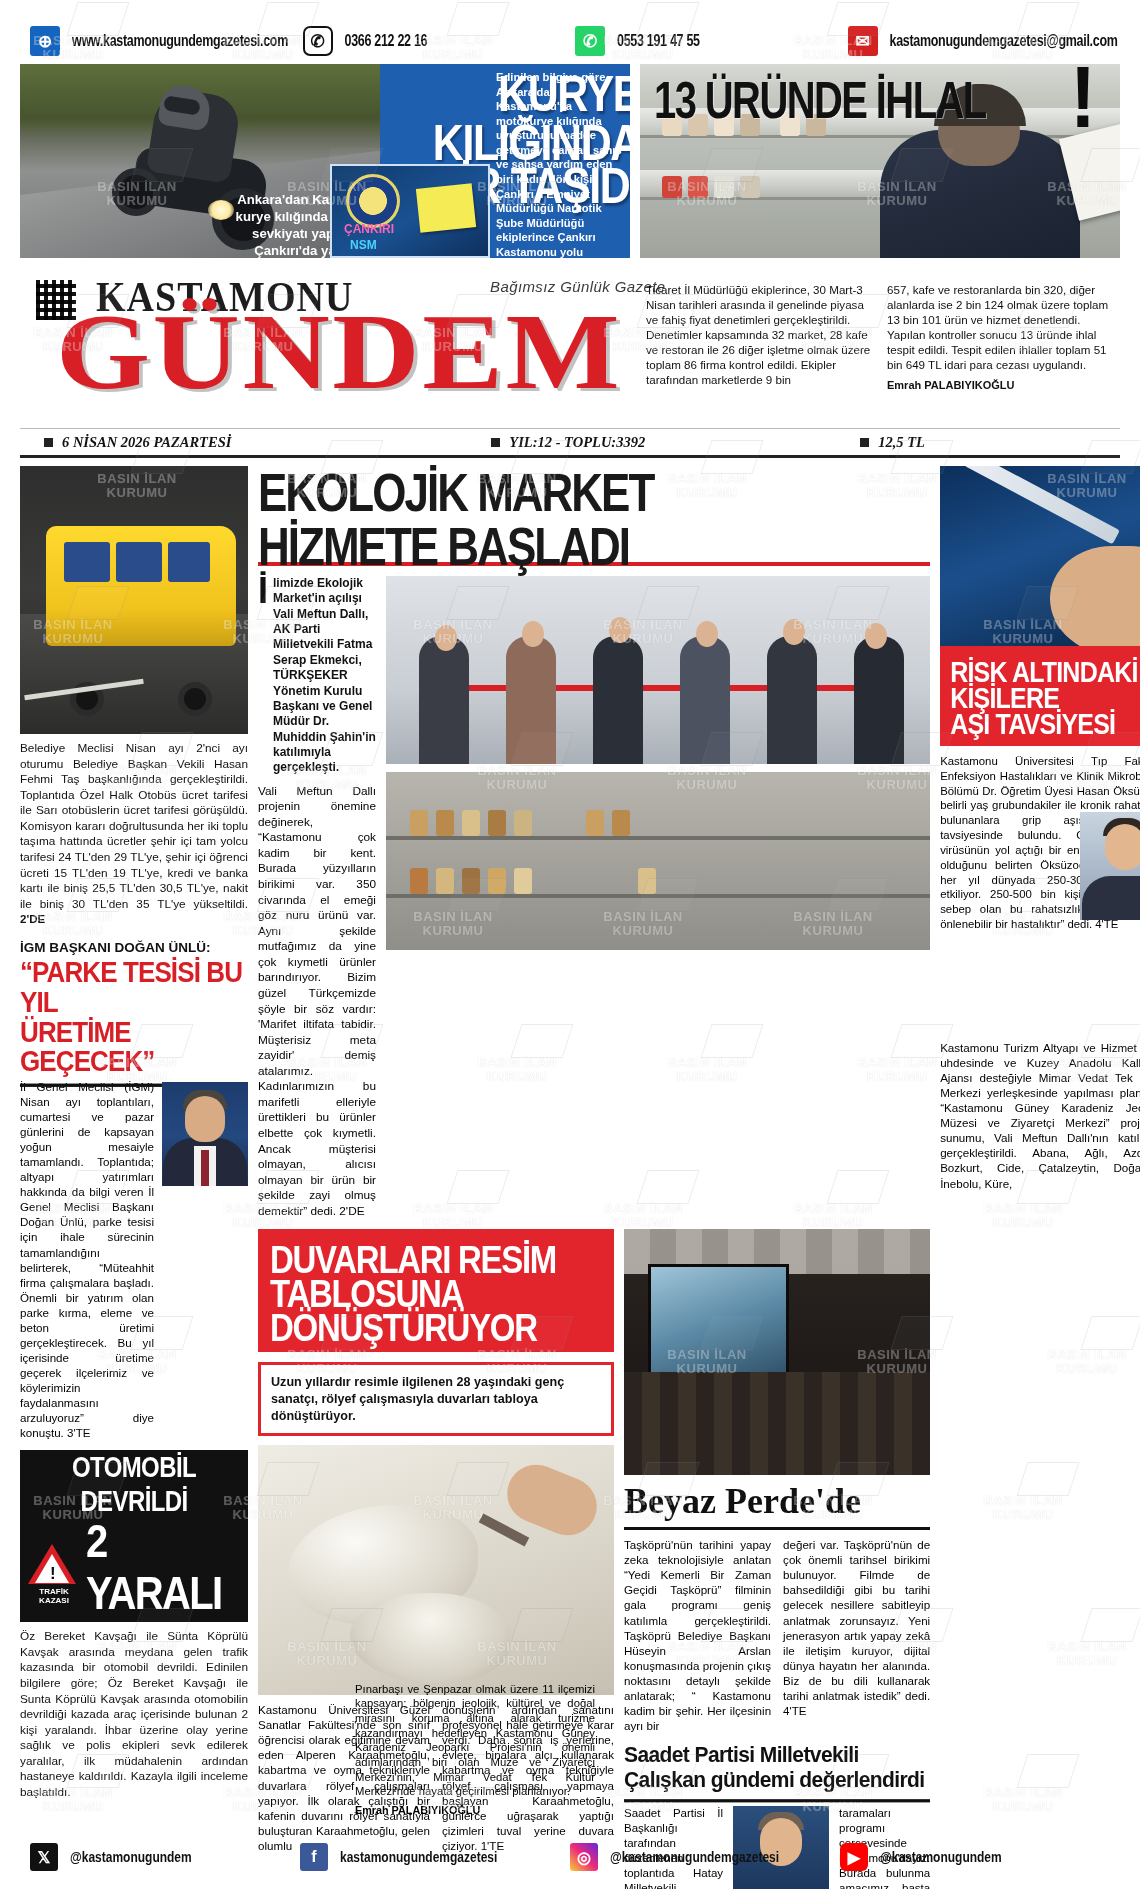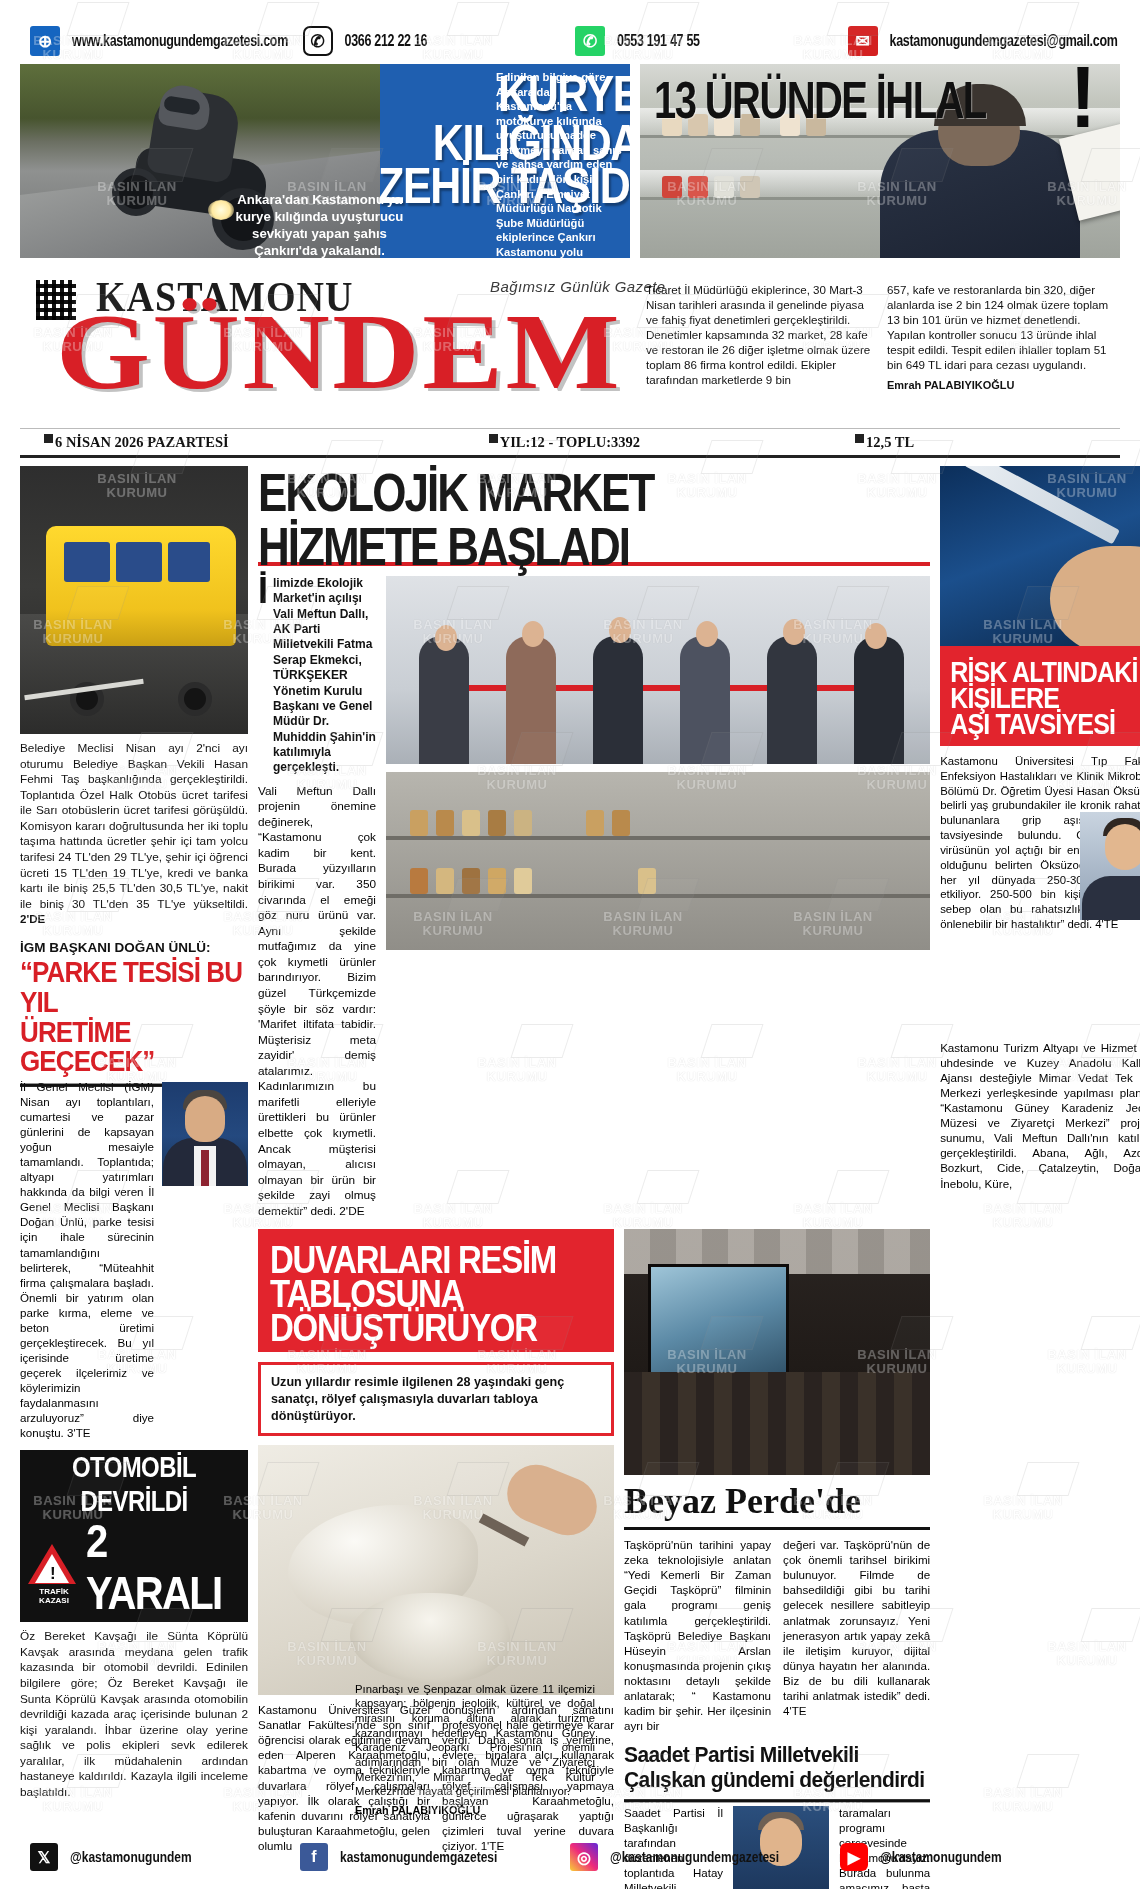--- a/index.html
+++ b/index.html
@@ -188,21 +188,21 @@
   .tr-col { flex: 1; font-size: 11.6px; line-height: 1.30; color: #111; }
   .tr-sign { font-weight: 700; font-size: 11px; margin-top: 6px; }
 
   
   .daterule {
     position: relative; height: 30px; margin-top: 4px;
     border-top: 1.5px solid #bbb; border-bottom: 3px solid #222;
     display: flex; align-items: center;
     font-family: "Liberation Serif", serif; font-weight: 700; font-size: 14.5px; color: #111;
   }
-  .dr-item { display: flex; align-items: flex-start; gap: 2px; }
+  .dr-item { display: flex; align-items: center; gap: 9px; font-style: italic; }
   .dr-item .sq { width: 9px; height: 9px; background: #222; display:inline-block; }
   .dr-a { margin-left: 24px; }
   .dr-b { margin-left: 260px; }
   .dr-c { margin-left: 215px; }
 
   
   .grid { display: flex; gap: 10px; margin-top: 8px; }
   .col-l { flex: 0 0 228px; }
   .col-m { flex: 1; }
   .col-r { flex: 0 0 230px; }
@@ -434,20 +434,26 @@
             <div class="wheelr"></div>
             <div class="wheelf"></div>
             <div class="lamp"></div>
         </div>
       </div>
       <div class="tb-headline">
         <div class="l1">KURYE KILIĞINDA</div>
         <div class="l2">ZEHİR TAŞIDI</div>
       </div>
       <div class="tb-sub">Ankara'dan Kastamonu'ya kurye kılığında uyuşturucu sevkiyatı yapan şahıs Çankırı'da yakalandı.</div>
+      <div class="tb-inset">
+        <div class="seal"></div>
+        <div class="note"></div>
+        <div class="tag1">ÇANKIRI</div>
+        <div class="tag2">NSM</div>
+      </div>
       <div class="tb-body">Edinilen bilgiye göre, Ankara'dan Kastamonu'ya motokurye kılığında uyuşturucu madde getirmeye çalışan şahıs ve şahsa yardım eden biri kadın dört kişi Çankırı İl Emniyet Müdürlüğü Narkotik Şube Müdürlüğü ekiplerince Çankırı Kastamonu yolu üzerinde yakalandı. Şahısların üstlerinde, araç ve motosiklette yapılan aramada bin adet ecstasy hap ele geçirildi. Olayla ilgili şahıslar gözaltına alındı. (iha)</div>
     </div>
     <div class="tb-right">
       <div class="mkt">
         <div class="shelfrow" style="top:44px"></div>
         <div class="shelfrow" style="top:106px"></div>
         <div class="prod" style="left:22px;top:50px;background:#e8d9c0"></div>
         <div class="prod" style="left:48px;top:50px;background:#d8c7ae"></div>
         <div class="prod" style="left:74px;top:50px;background:#efe3d0"></div>
         <div class="prod" style="left:100px;top:50px;background:#c9b89e"></div>

